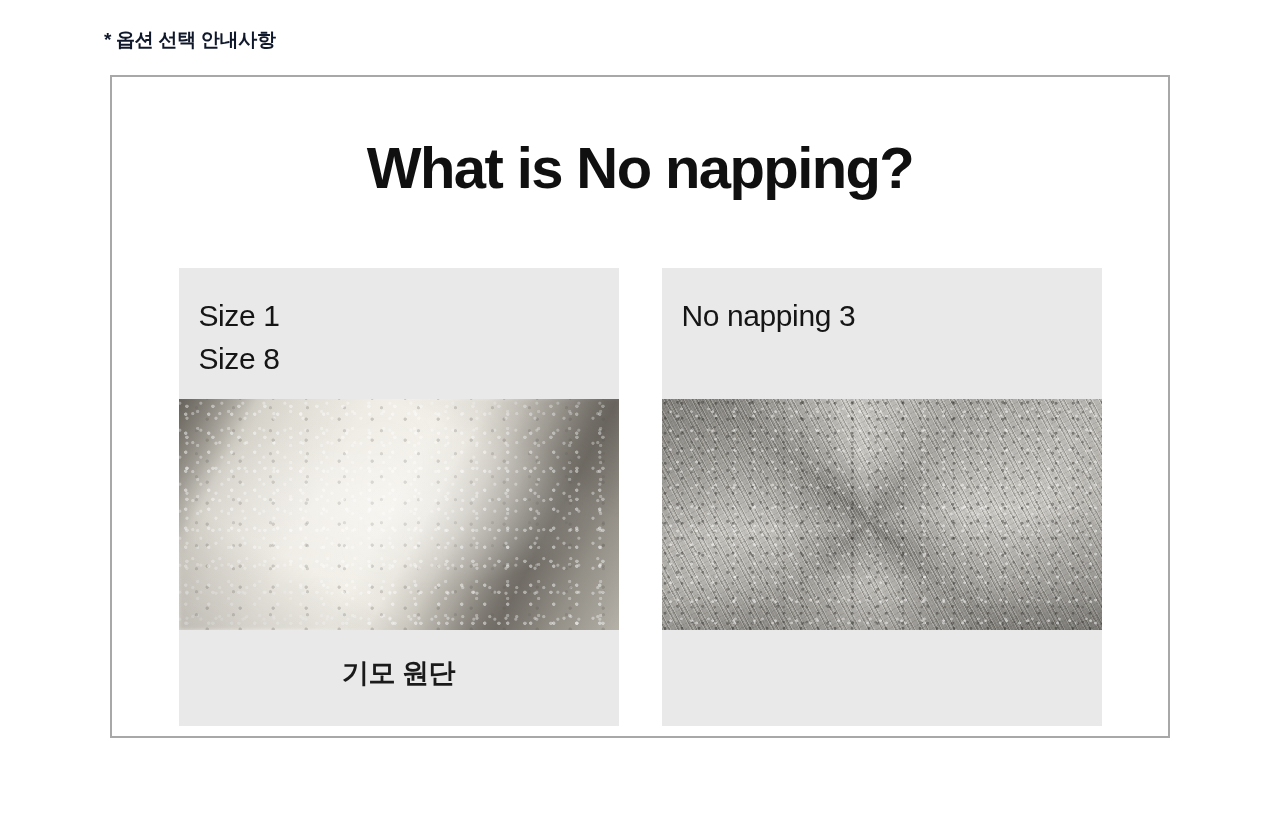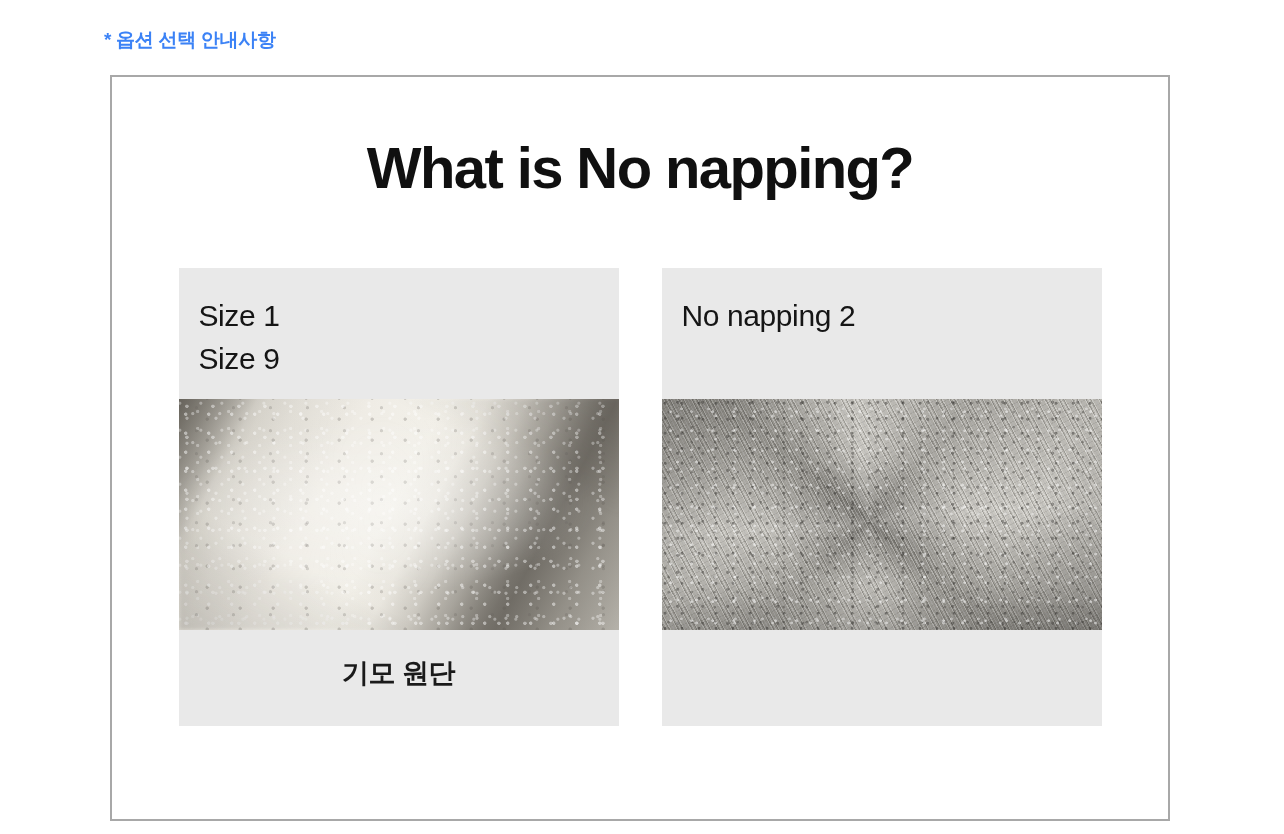--- a/index.html
+++ b/index.html
@@ -17,31 +17,31 @@
   }
 
   
   .annotation {
     position: absolute;
     left: 104px;
     top: 27px;
     font-size: 19px;
     font-weight: bold;
     letter-spacing: -0.3px;
-    color: #3b82f6;
+    color: #0f172a;
     white-space: nowrap;
   }
 
   
   .panel {
     position: absolute;
     left: 110px;
     top: 75px;
     width: 1060px;
-    height: 746px;
+    height: 663px;
     border: 2px solid #a8a8a8;
     box-sizing: border-box;
     background: #ffffff;
   }
 
   .panel-title {
     position: absolute;
     left: 0;
     top: 62px;
     width: 100%;
@@ -215,31 +215,31 @@
 
 <div class="panel">
 
   <div class="panel-title">What is No napping?</div>
 
   <div class="cards">
 
     <div class="card">
       <div class="card-header">
         <div class="card-header-line">Size 1</div>
-        <div class="card-header-line">Size 9</div>
+        <div class="card-header-line">Size 8</div>
       </div>
       <div class="card-photo">
         <div class="tex-fleece"></div>
       </div>
       <div class="card-caption">기모 원단</div>
     </div>
 
     <div class="card">
       <div class="card-header">
-        <div class="card-header-line">No napping 2</div>
+        <div class="card-header-line">No napping 3</div>
       </div>
       <div class="card-photo">
         <div class="tex-knit"></div>
       </div>
     </div>
 
   </div>
 </div>
 
 </body></html>

